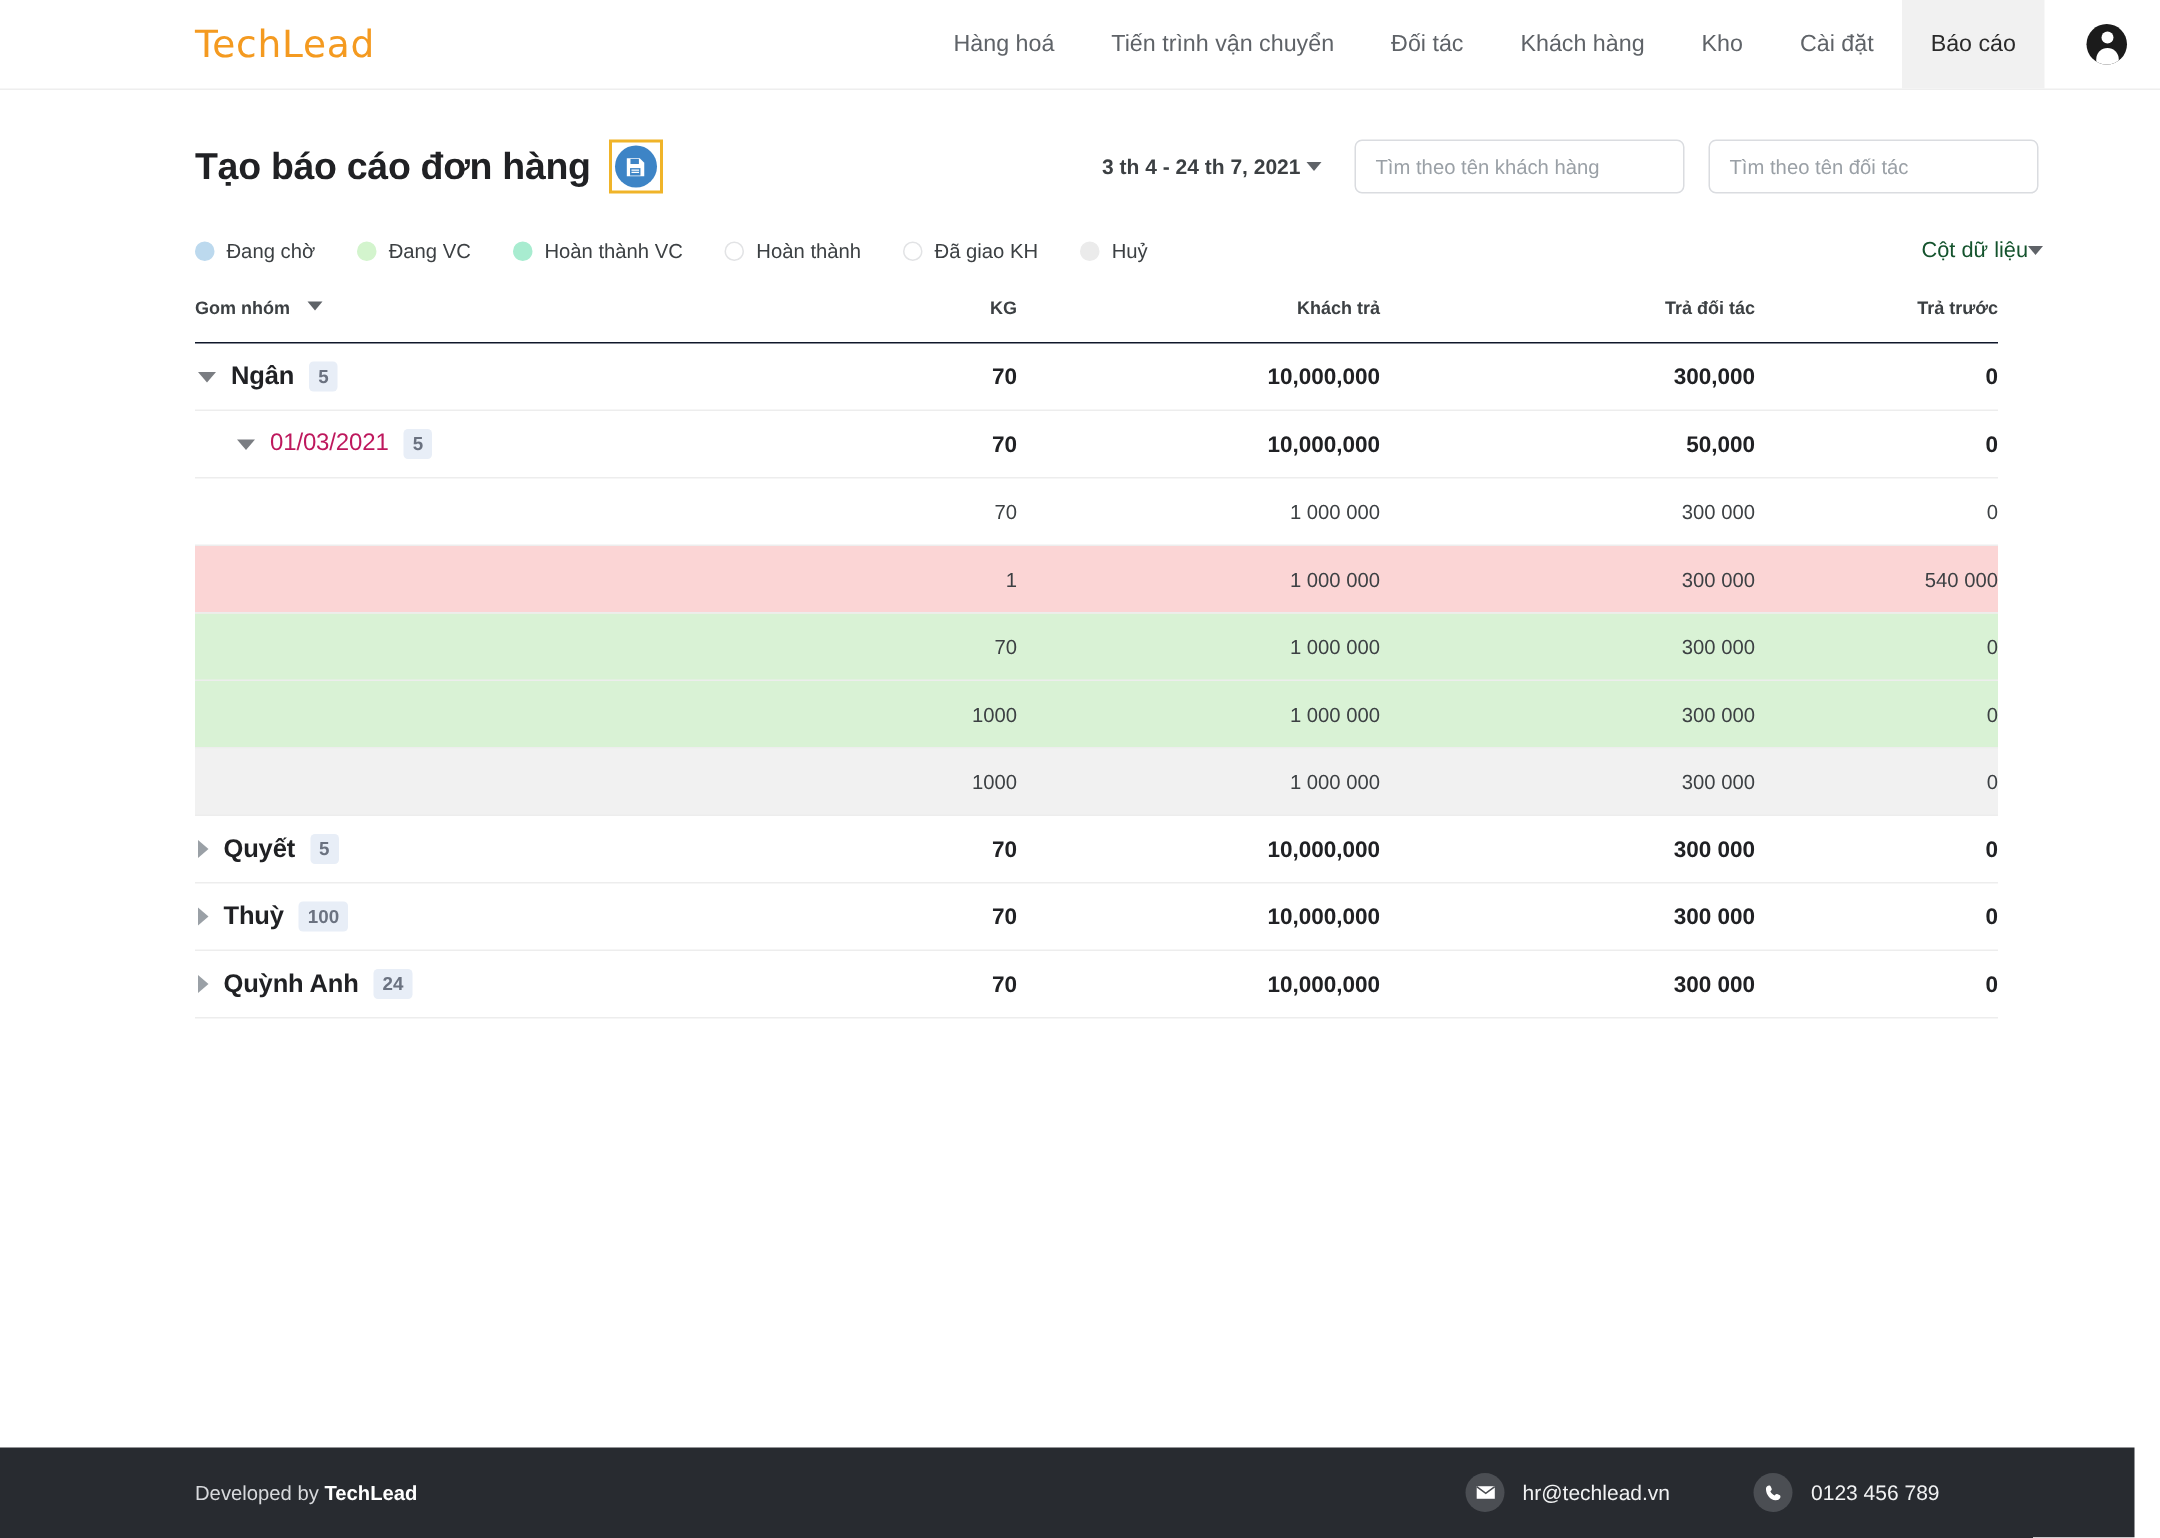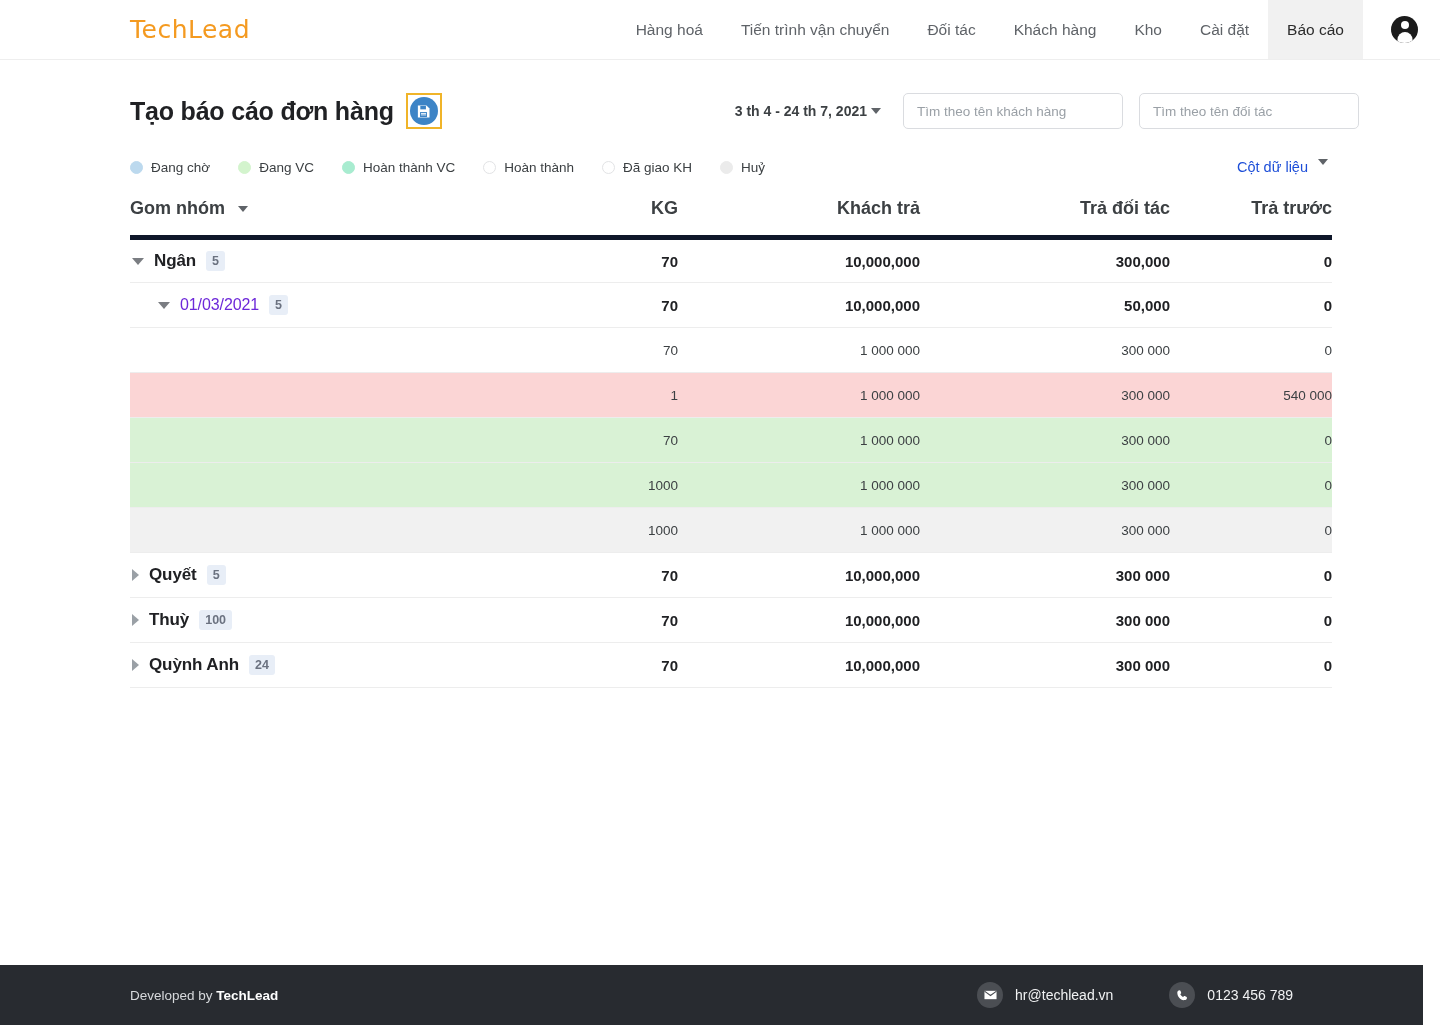--- a/index.html
+++ b/index.html
@@ -156,66 +156,65 @@
     color: #4d7c0f;
     background: #fff;
     outline: none;
   }
   .search-input::placeholder { color: #9aa0a6; }
 
   
   .legend-row {
     display: flex;
     align-items: center;
-    padding: 18px 112px 0 130px;
+    padding: 18px 78px 0 130px;
     height: 44px;
   }
   .legend-item {
     display: flex;
     align-items: center;
     gap: 8px;
     margin-right: 28px;
     font-size: 13.5px;
     color: #3c4043;
     cursor: pointer;
     white-space: nowrap;
   }
   .legend-dot {
     width: 13px; height: 13px;
     border-radius: 50%;
     flex: none;
   }
   .columns-btn {
     margin-left: auto;
     display: flex;
-    align-items: flex-start;
-    gap: 10px;
+    align-items: center;
     font-size: 14.5px;
-    color: #1d4ed8;
+    color: #14532d;
     cursor: pointer;
     white-space: nowrap;
   }
 
   
   .table-wrap {
     padding: 0 130px;
     margin-top: 12px;
   }
   table {
     width: 100%;
     border-collapse: collapse;
     table-layout: fixed;
   }
   th {
-    font-size: 18px;
+    font-size: 12px;
     font-weight: 700;
     color: #3c4043;
     text-align: right;
     padding: 6px 0 16px 0;
-    border-bottom: 5px solid #0f172a;
+    border-bottom: 1px solid #0f172a;
     white-space: nowrap;
   }
   th.col-group { text-align: left; }
   td {
     font-size: 14px;
     text-align: right;
     color: #3c4043;
     padding: 0;
     height: 45px;
     vertical-align: middle;
@@ -254,21 +253,21 @@
   }
   .group-label {
     font-size: 17px;
     font-weight: 700;
     color: #202124;
     letter-spacing: -0.1px;
   }
   .group-label.sub {
     font-size: 16px;
     font-weight: 400;
-    color: #6d28d9;
+    color: #be185d;
   }
   .badge {
     background: #e8eef7;
     color: #6b7280;
     font-size: 12.5px;
     border-radius: 3px;
     padding: 2px 6px;
     line-height: 1.35;
     min-width: 17px;
     text-align: center;

